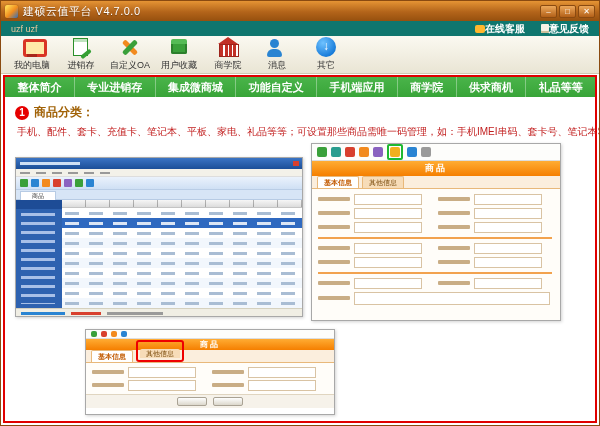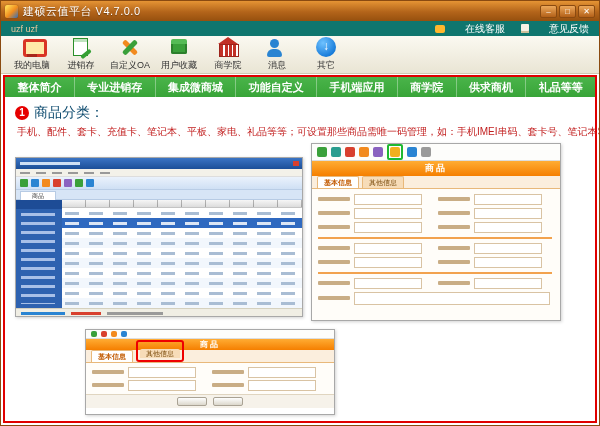--- a/index.html
+++ b/index.html
@@ -15,21 +15,21 @@
     background:linear-gradient(135deg,#ffd24d 15%,#f08c1e 55%,#2f6fbf); box-shadow:0 0 1px #5a3000; }
   .title { font-size:11px; text-shadow:0 1px 1px rgba(0,0,0,.35); letter-spacing:.5px; }
   .win-controls { margin-left:auto; display:flex; gap:2px; }
   .wbtn { width:17px; height:13px; font-size:8px; line-height:12px; text-align:center; color:#fff;
     background:linear-gradient(#eda85a,#b36018); border:1px solid #8a4a10; border-radius:2px; cursor:pointer; }
 
   
   .substrip { position:absolute; top:20px; left:0; right:0; height:15px; background:#0f766e;
     display:flex; align-items:center; padding:0 10px; color:#e6c69b; font-size:9px; }
   .sub-links { margin-left:auto; display:flex; gap:16px; color:#fff; font-size:10px; align-items:center; }
-  .sub-link { display:flex; gap:20px; align-items:center; cursor:pointer; }
+  .sub-link { display:flex; gap:0; align-items:center; cursor:pointer;font-weight:bold; }
   .icon-chat { width:10px; height:8px; background:#ffb72d; border-radius:2px; position:relative; }
   .icon-chat::after { content:""; position:absolute; left:2px; bottom:-3px;
     border:3px solid transparent; border-top-color:#ffb72d; border-left-width:2px; border-right-width:2px; }
   .icon-note { width:8px; height:9px; background:#f5f1e4; border-radius:1px; box-shadow:inset 0 -2px 0 #cdbf9a; }
 
   
   .toolbar { position:absolute; top:35px; left:0; right:0; height:38px;
     background:linear-gradient(#fbf9f1,#e9e5d4); border-bottom:1px solid #cfc9b2;
     display:flex; align-items:center; padding:0 8px; gap:3px; }
   .titem { width:46px; display:flex; flex-direction:column; align-items:center; gap:2px; cursor:pointer; }
@@ -71,21 +71,21 @@
     background:linear-gradient(#4ab44a,#2d9b2d); display:flex; }
   .nav-item { flex:1 1 auto; text-align:center; color:#fff; font-weight:bold; font-size:11px;
     line-height:20px; padding:0 4px; white-space:nowrap;
     border-right:1px solid rgba(255,255,255,.35); cursor:pointer; }
   .nav-item:last-child { border-right:none; }
 
   .content { position:absolute; top:20px; left:0; right:0; bottom:0; background:#fff; }
   .heading-row { position:absolute; top:7px; left:10px; display:flex; align-items:center; gap:5px; }
   .badge { width:14px; height:14px; border-radius:50%; background:#e60000; color:#fff;
     font-size:10px; font-weight:bold; text-align:center; line-height:14px; }
-  .heading { color:#0c4a6e; font-weight:normal; font-size:14px; }
+  .heading { color:#a16207; font-weight:bold; font-size:12px; }
   .desc { position:absolute; top:28px; left:12px; right:6px; color:#c22020; font-size:10px; white-space:nowrap; }
 
   
   .shot { position:absolute; background:#fff; border:1px solid #a8a8a8;
     box-shadow:1px 1px 3px rgba(0,0,0,.18); overflow:hidden; }
   .shot-a { left:10px;  top:60px;  width:288px; height:160px; }
   .shot-b { left:306px; top:46px;  width:250px; height:178px; }
   .shot-c { left:80px;  top:232px; width:250px; height:86px; }
 
   

